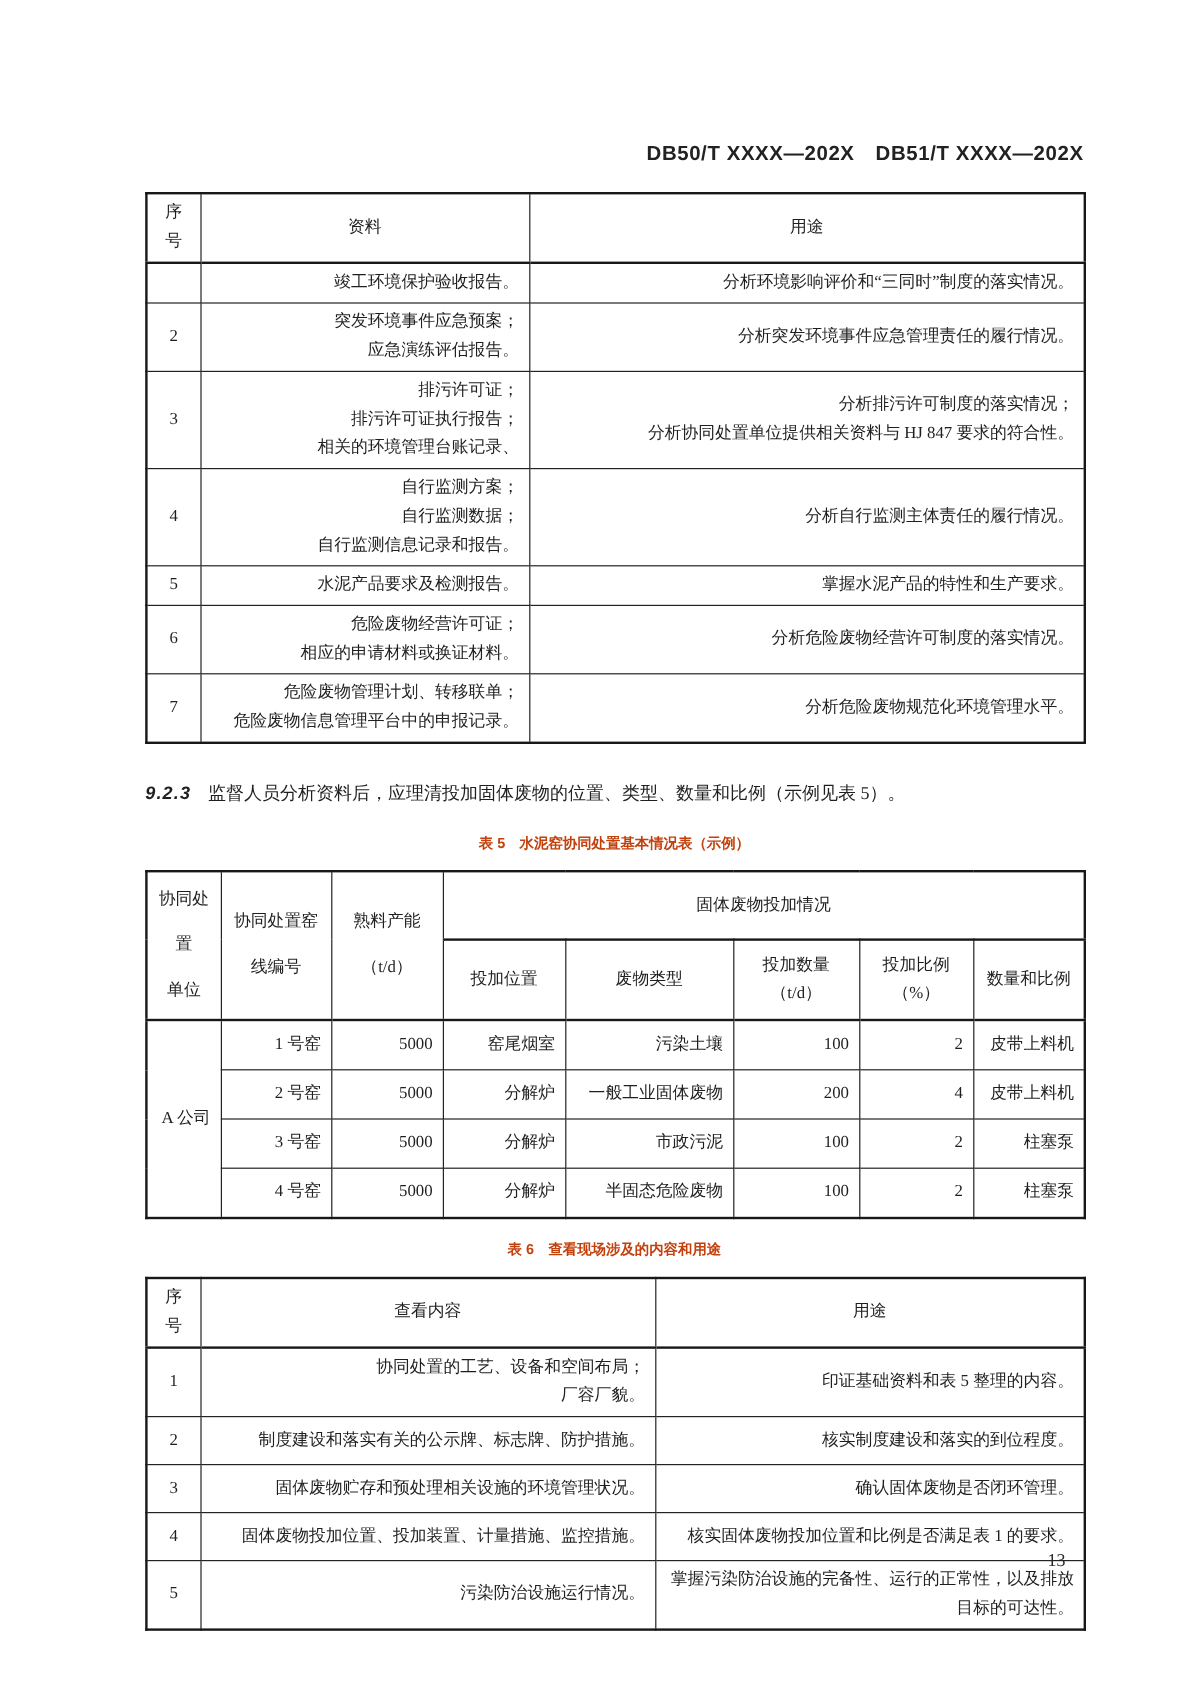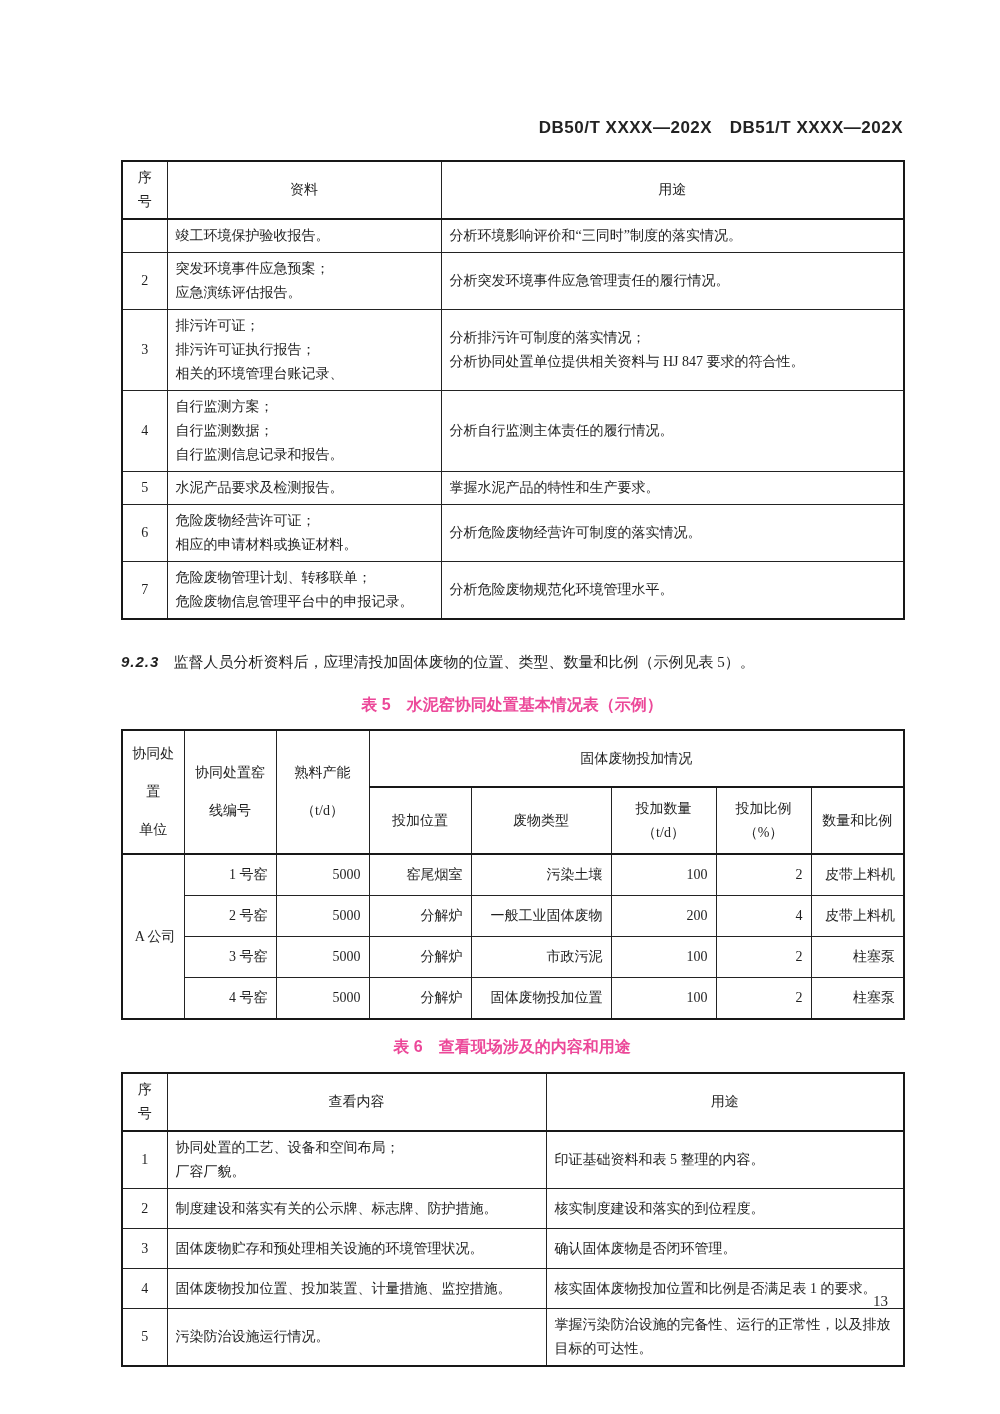--- a/index.html
+++ b/index.html
@@ -45,21 +45,21 @@
     font-weight: normal;
     vertical-align: middle;
     overflow: hidden;
   }
   table.doc-table thead th {
     border-bottom: 2.5px solid #181818;
     text-align: center;
   }
   .cell-center { text-align: center; }
   .cell-left { text-align: left; }
-  .multiline { white-space: pre-line; }
+  .multiline { white-space: pre-line; text-align: right; }
   .t1 { margin-top: 21px; }
   .t5 { margin-top: 13px; }
   .t6 { margin-top: 14px; }
   .t5 td, .t5 th { text-align: right; }
   .t5 thead tr.h-top th { height: 40px; }
   .t5 thead tr.h-sub th { height: 48px; }
   .t5 thead th.span2 { line-height: 38px; }
   .t5 tbody td { height: 32px; }
   .clause {
     margin-top: 26px;
@@ -73,22 +73,22 @@
     margin-right: 14px;
     letter-spacing: 1px;
     font-style: italic;
   }
   .table-title {
     margin-top: 17px;
     margin-bottom: 0;
     text-align: center;
     font-family: "Liberation Sans", "DejaVu Sans", sans-serif;
     font-weight: bold;
-    font-size: 16px;
-    color: #ec4899;
+    font-size: 12px;
+    color: #c2410c;
   }
   .tbl-ref {
     color: #58aac6;
     cursor: pointer;
   }
   .page-number {
     position: absolute;
     top: 1293px;
     right: 112px;
     font-size: 15px;
@@ -224,21 +224,21 @@
         <td>分解炉</td>
         <td>市政污泥</td>
         <td>100</td>
         <td>2</td>
         <td>柱塞泵</td>
       </tr>
       <tr>
         <td>4 号窑</td>
         <td>5000</td>
         <td>分解炉</td>
-        <td>固体废物投加位置</td>
+        <td>半固态危险废物</td>
         <td>100</td>
         <td>2</td>
         <td>柱塞泵</td>
       </tr>
     </tbody>
   </table>
 
 
   <div class="table-title">表 6　查看现场涉及的内容和用途</div>
 

